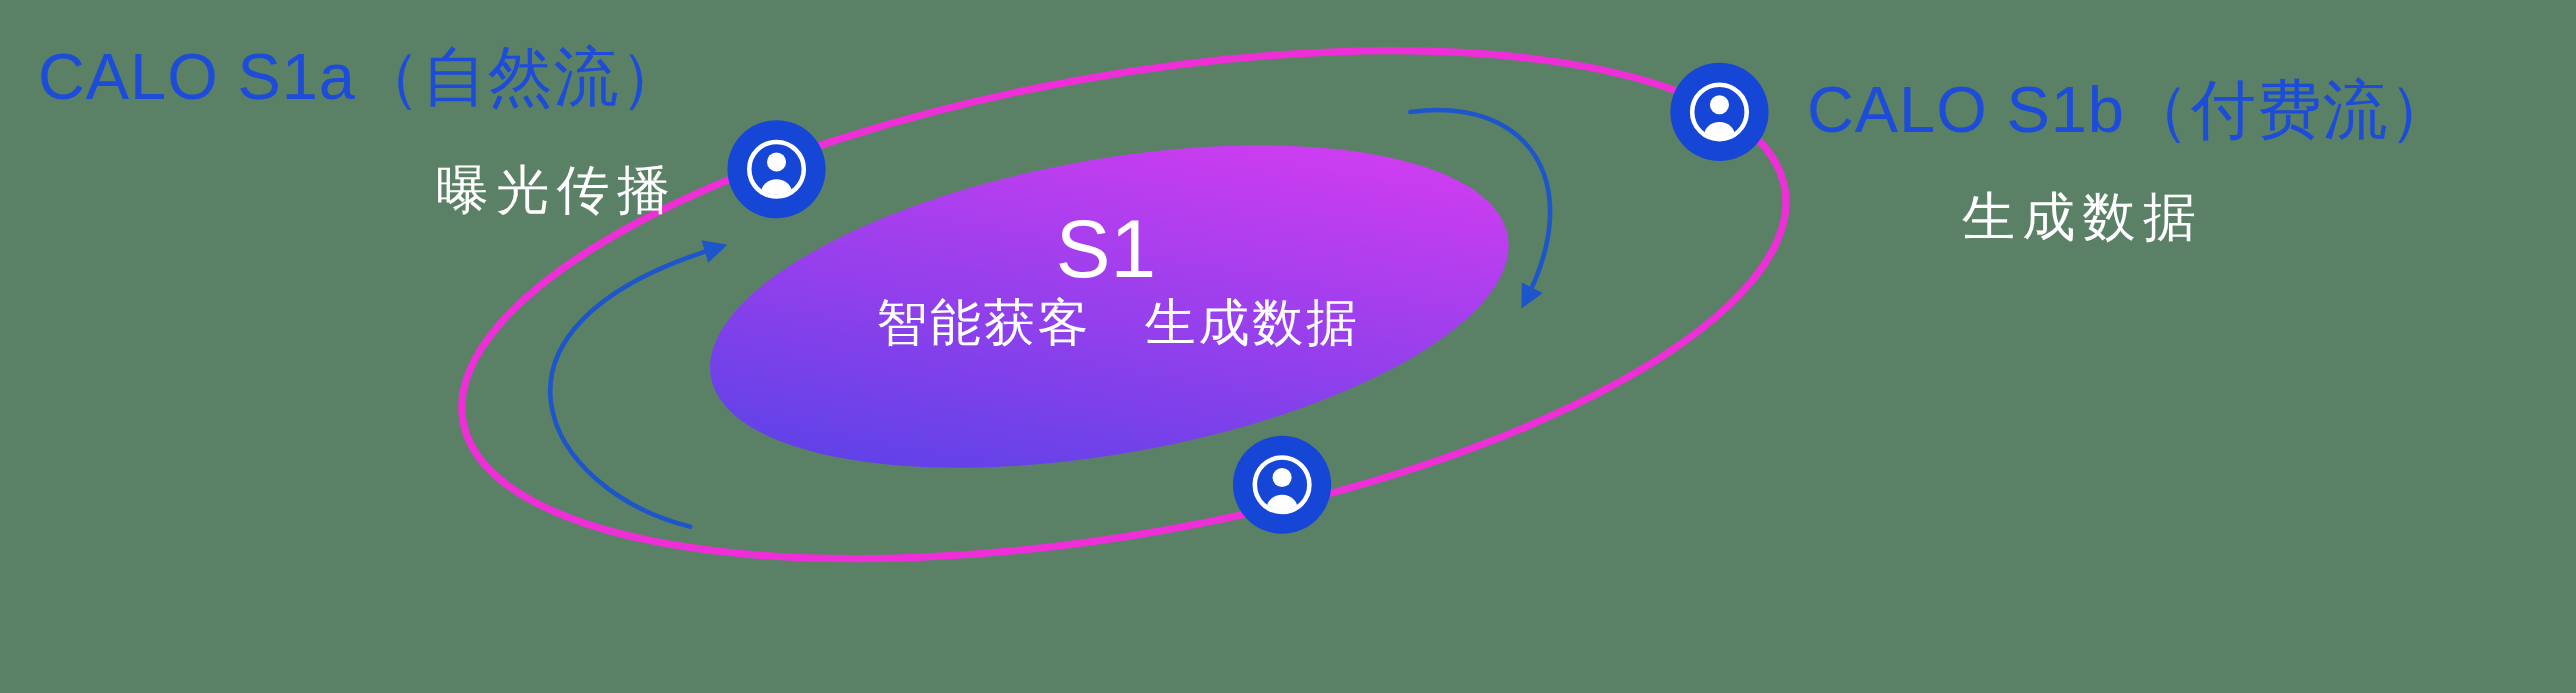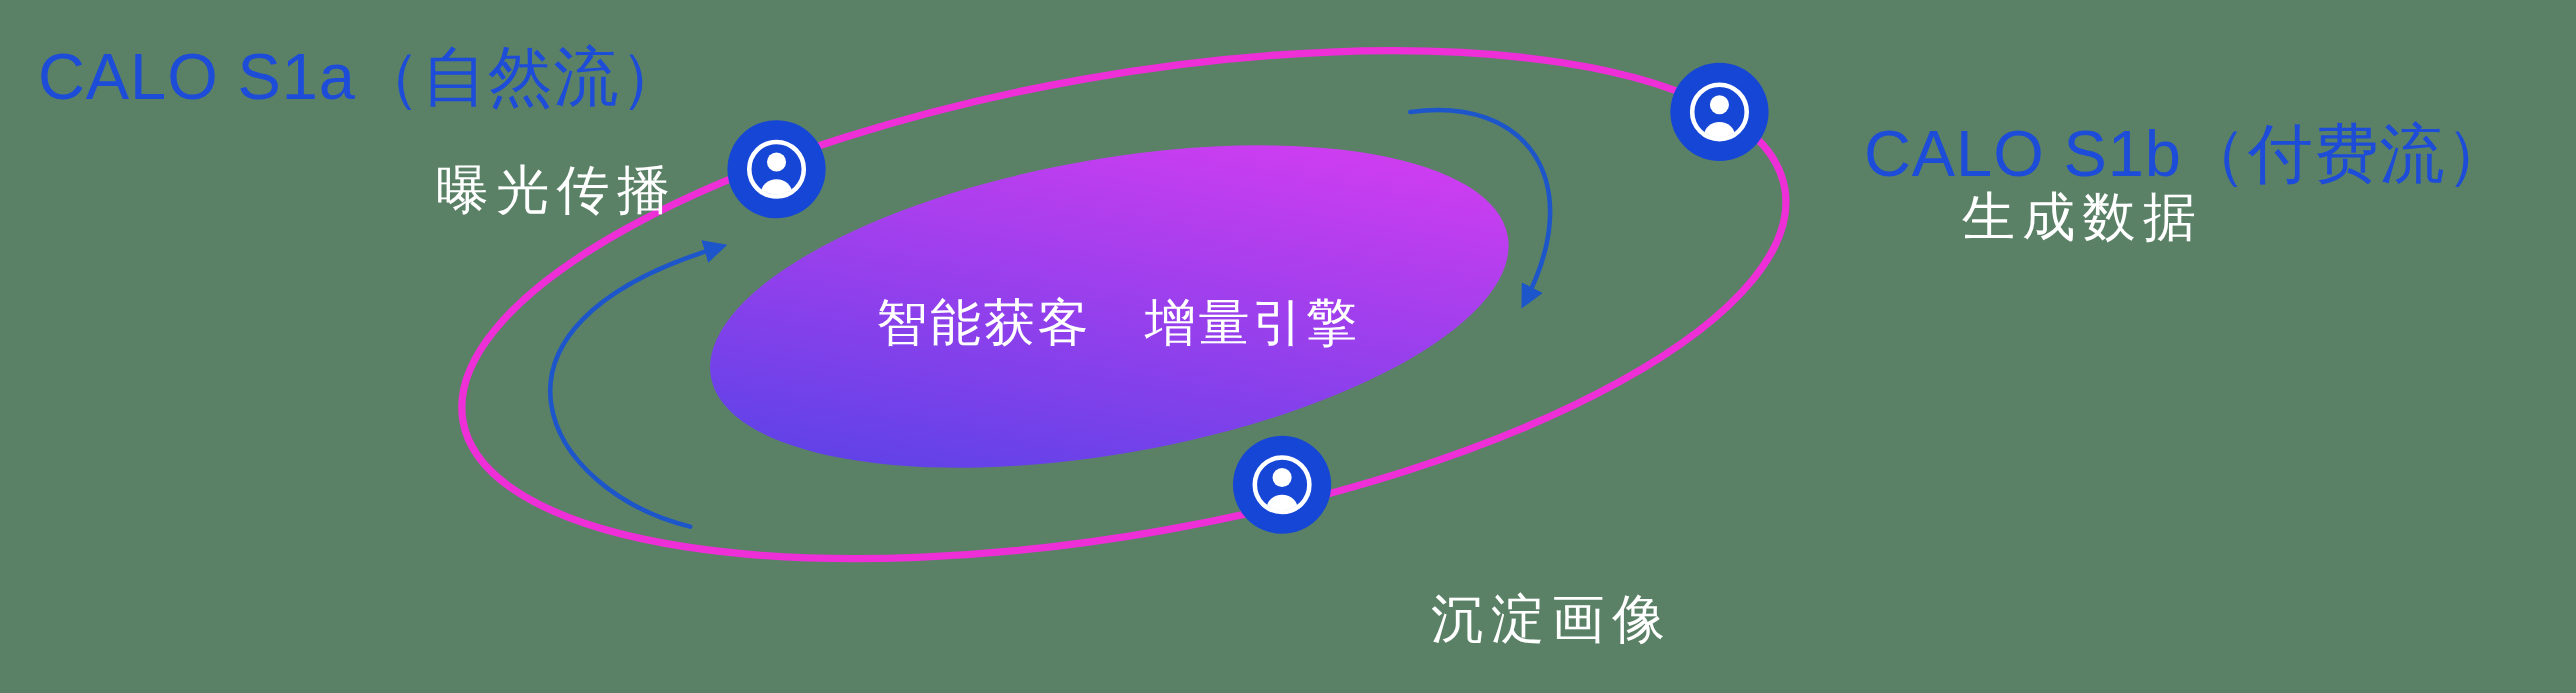--- a/index.html
+++ b/index.html
@@ -27,21 +27,21 @@
   .icon-bg{ fill:var(--icon-blue); }
   .icon-ring{ fill:none; stroke:#ffffff; stroke-width:5; }
   .icon-fill{ fill:#ffffff; }
 
   .label{ position:absolute; white-space:nowrap; line-height:1.15; }
   .title{ font-size:65px; font-weight:500; color:var(--label-blue); letter-spacing:0.9px; }
   .subtitle{ font-size:53px; font-weight:400; color:var(--text-white); letter-spacing:7.3px; }
 
   .t-s1a{ left:38px;   top:40px; }
   .st-s1a{ left:436px; top:160px; }
-  .t-s1b{ left:1864px; top:73px;margin-top:44px; }
+  .t-s1b{ left:1807px; top:73px; }
   .st-s1b{ left:1951px;top:187px;margin-left:11px; }
   .t-s1c{ left:1373px; top:478px; }
   .st-s1c{ left:1431px;top:589px; }
 
   .core-title{ position:absolute; left:1106px; top:202px; transform:translateX(-50%);
                font-size:82px; font-weight:500; color:var(--text-white); white-space:nowrap; }
   .core-subtitle{ position:absolute; left:1118px; top:289px; transform:translateX(-50%);
                   font-size:51px; font-weight:400; color:var(--text-white); letter-spacing:2.7px; white-space:nowrap; }
 </style>
 </head>
@@ -82,24 +82,24 @@
       <use href="#personGlyph"></use>
     </g>
     <g transform="translate(1891 123)">
       <use href="#personGlyph"></use>
     </g>
     <g transform="translate(1410 533)">
       <use href="#personGlyph"></use>
     </g>
   </svg>
 
-  <div class="core-subtitle">智能获客　增量引擎</div>
+  <div class="core-title">S1</div>
+  <div class="core-subtitle">智能获客　生成数据</div>
 
   <div class="label title t-s1a">CALO S1a（自然流）</div>
   <div class="label subtitle st-s1a">曝光传播</div>
 
   <div class="label title t-s1b">CALO S1b（付费流）</div>
   <div class="label subtitle st-s1b">生成数据</div>
 
-  <div class="label subtitle st-s1c">沉淀画像</div>
 
 </div>
 
 
 </body></html>

